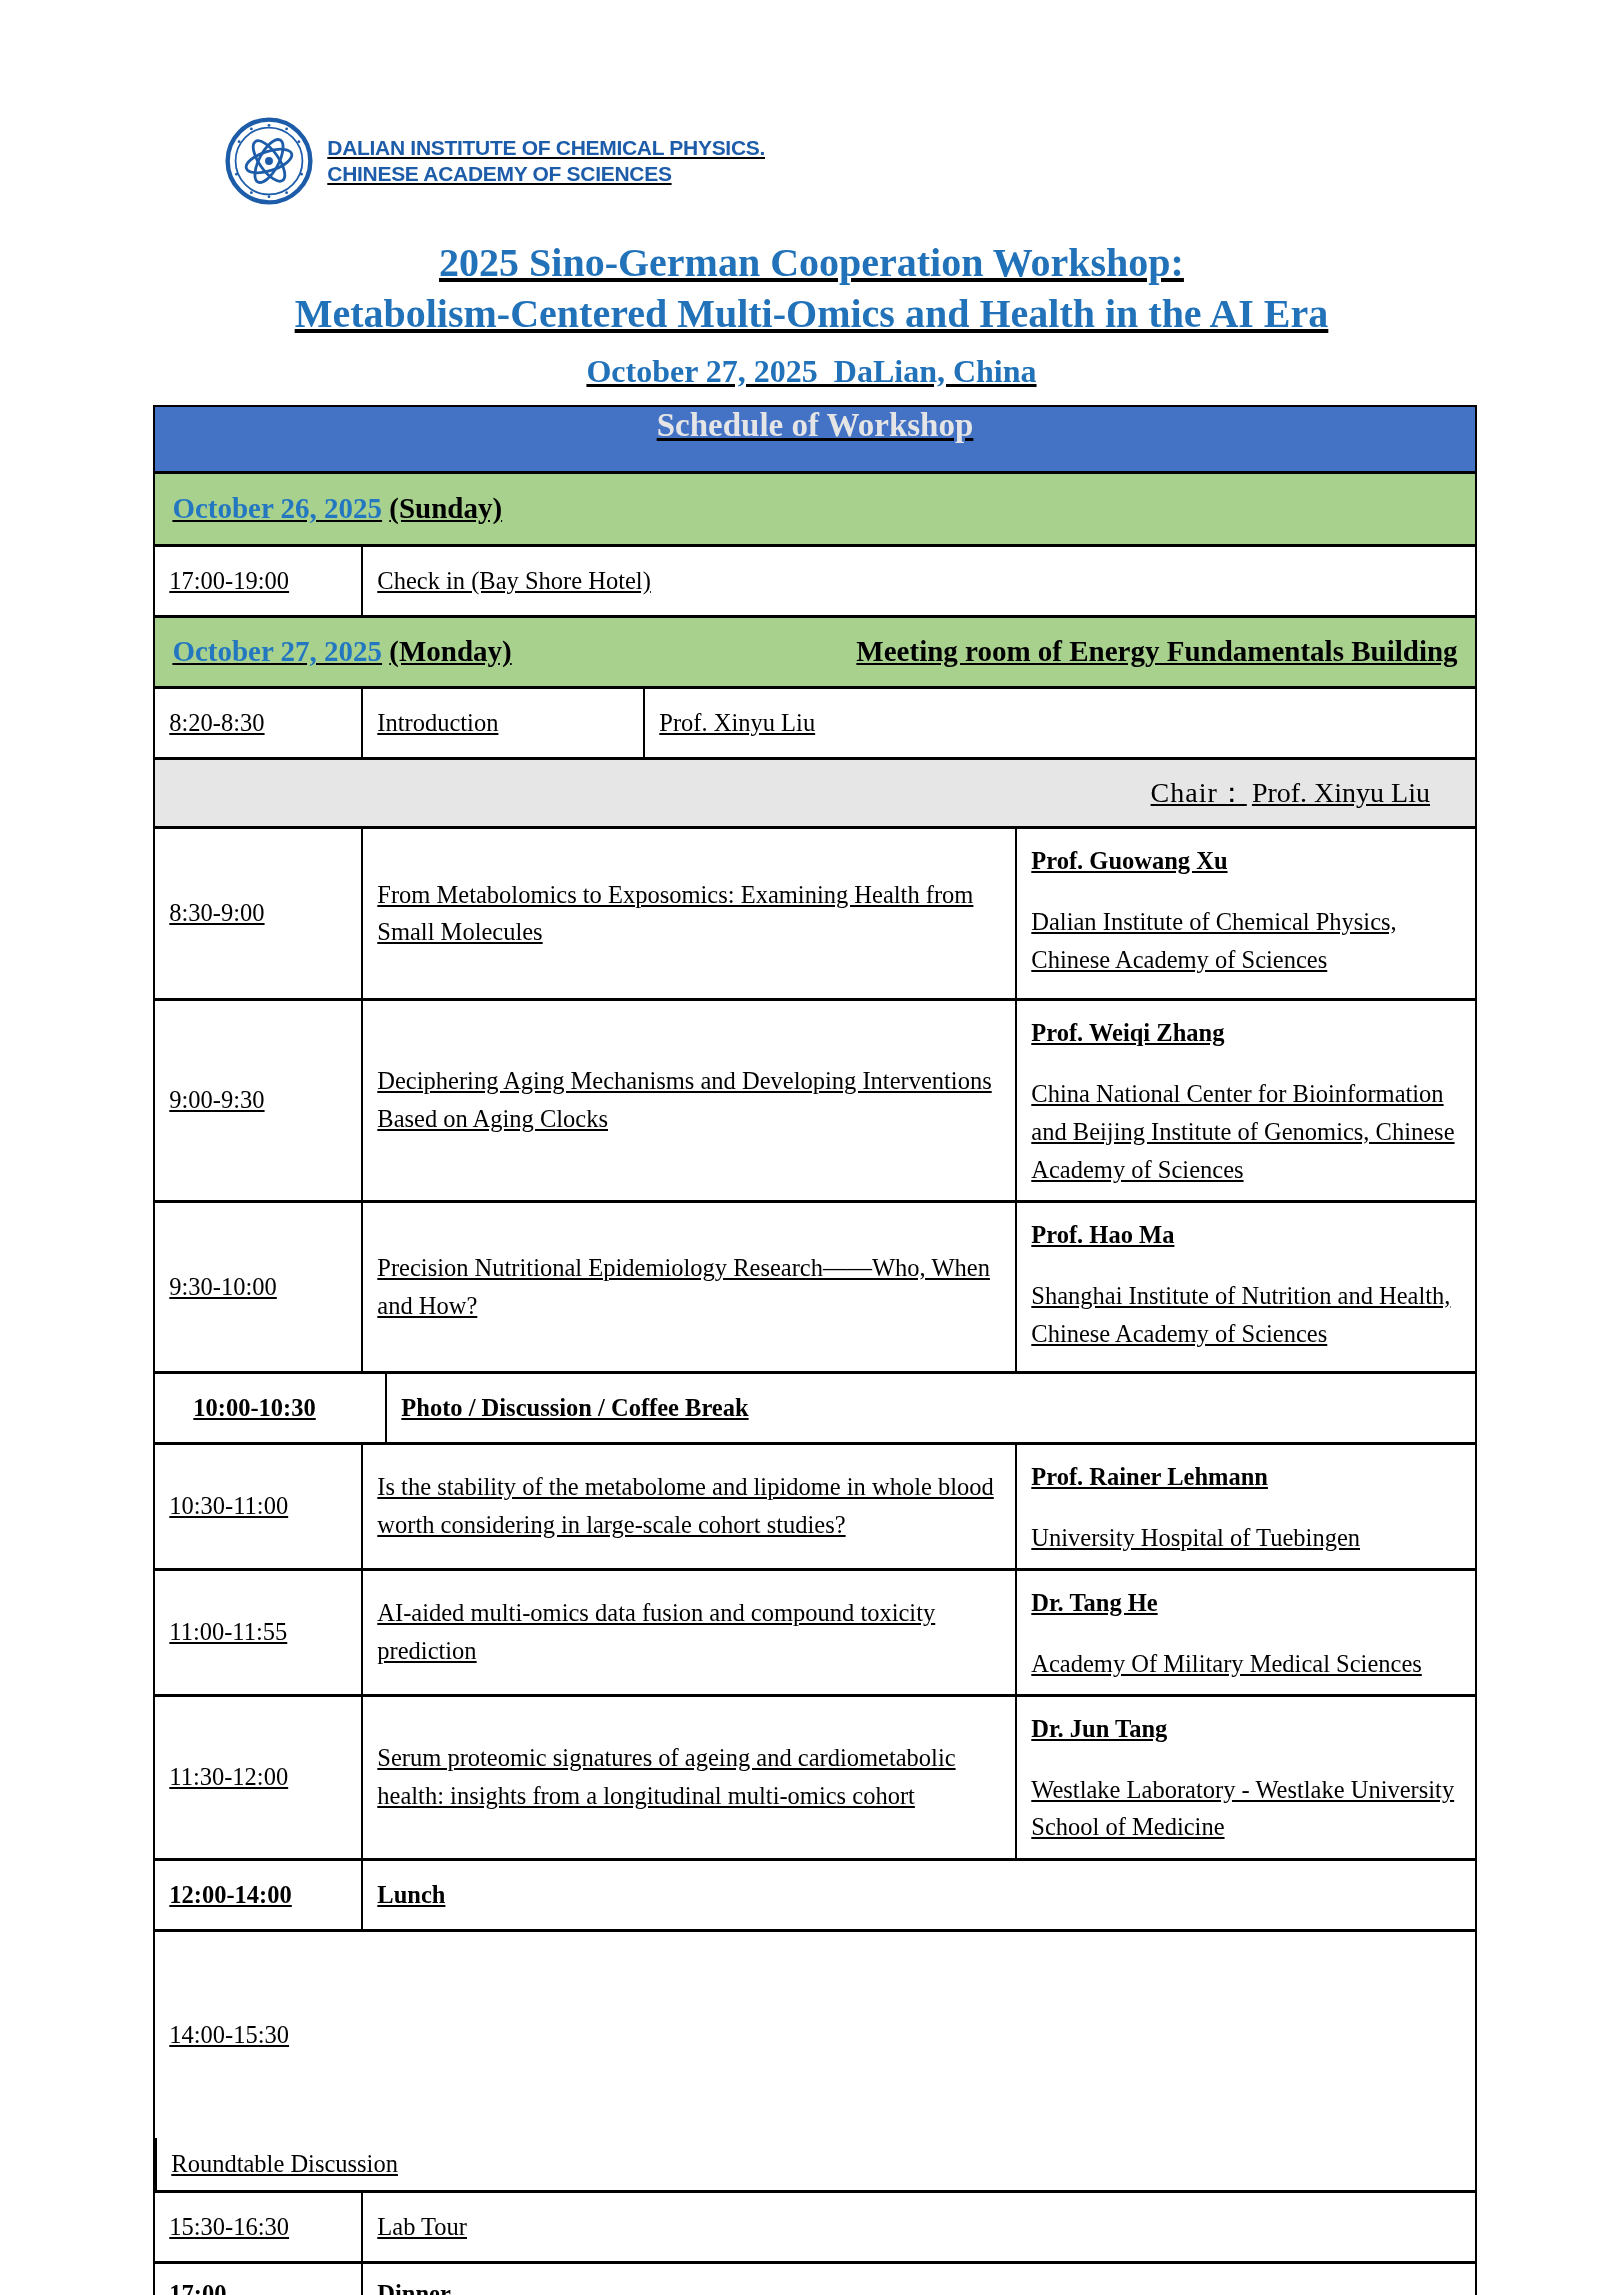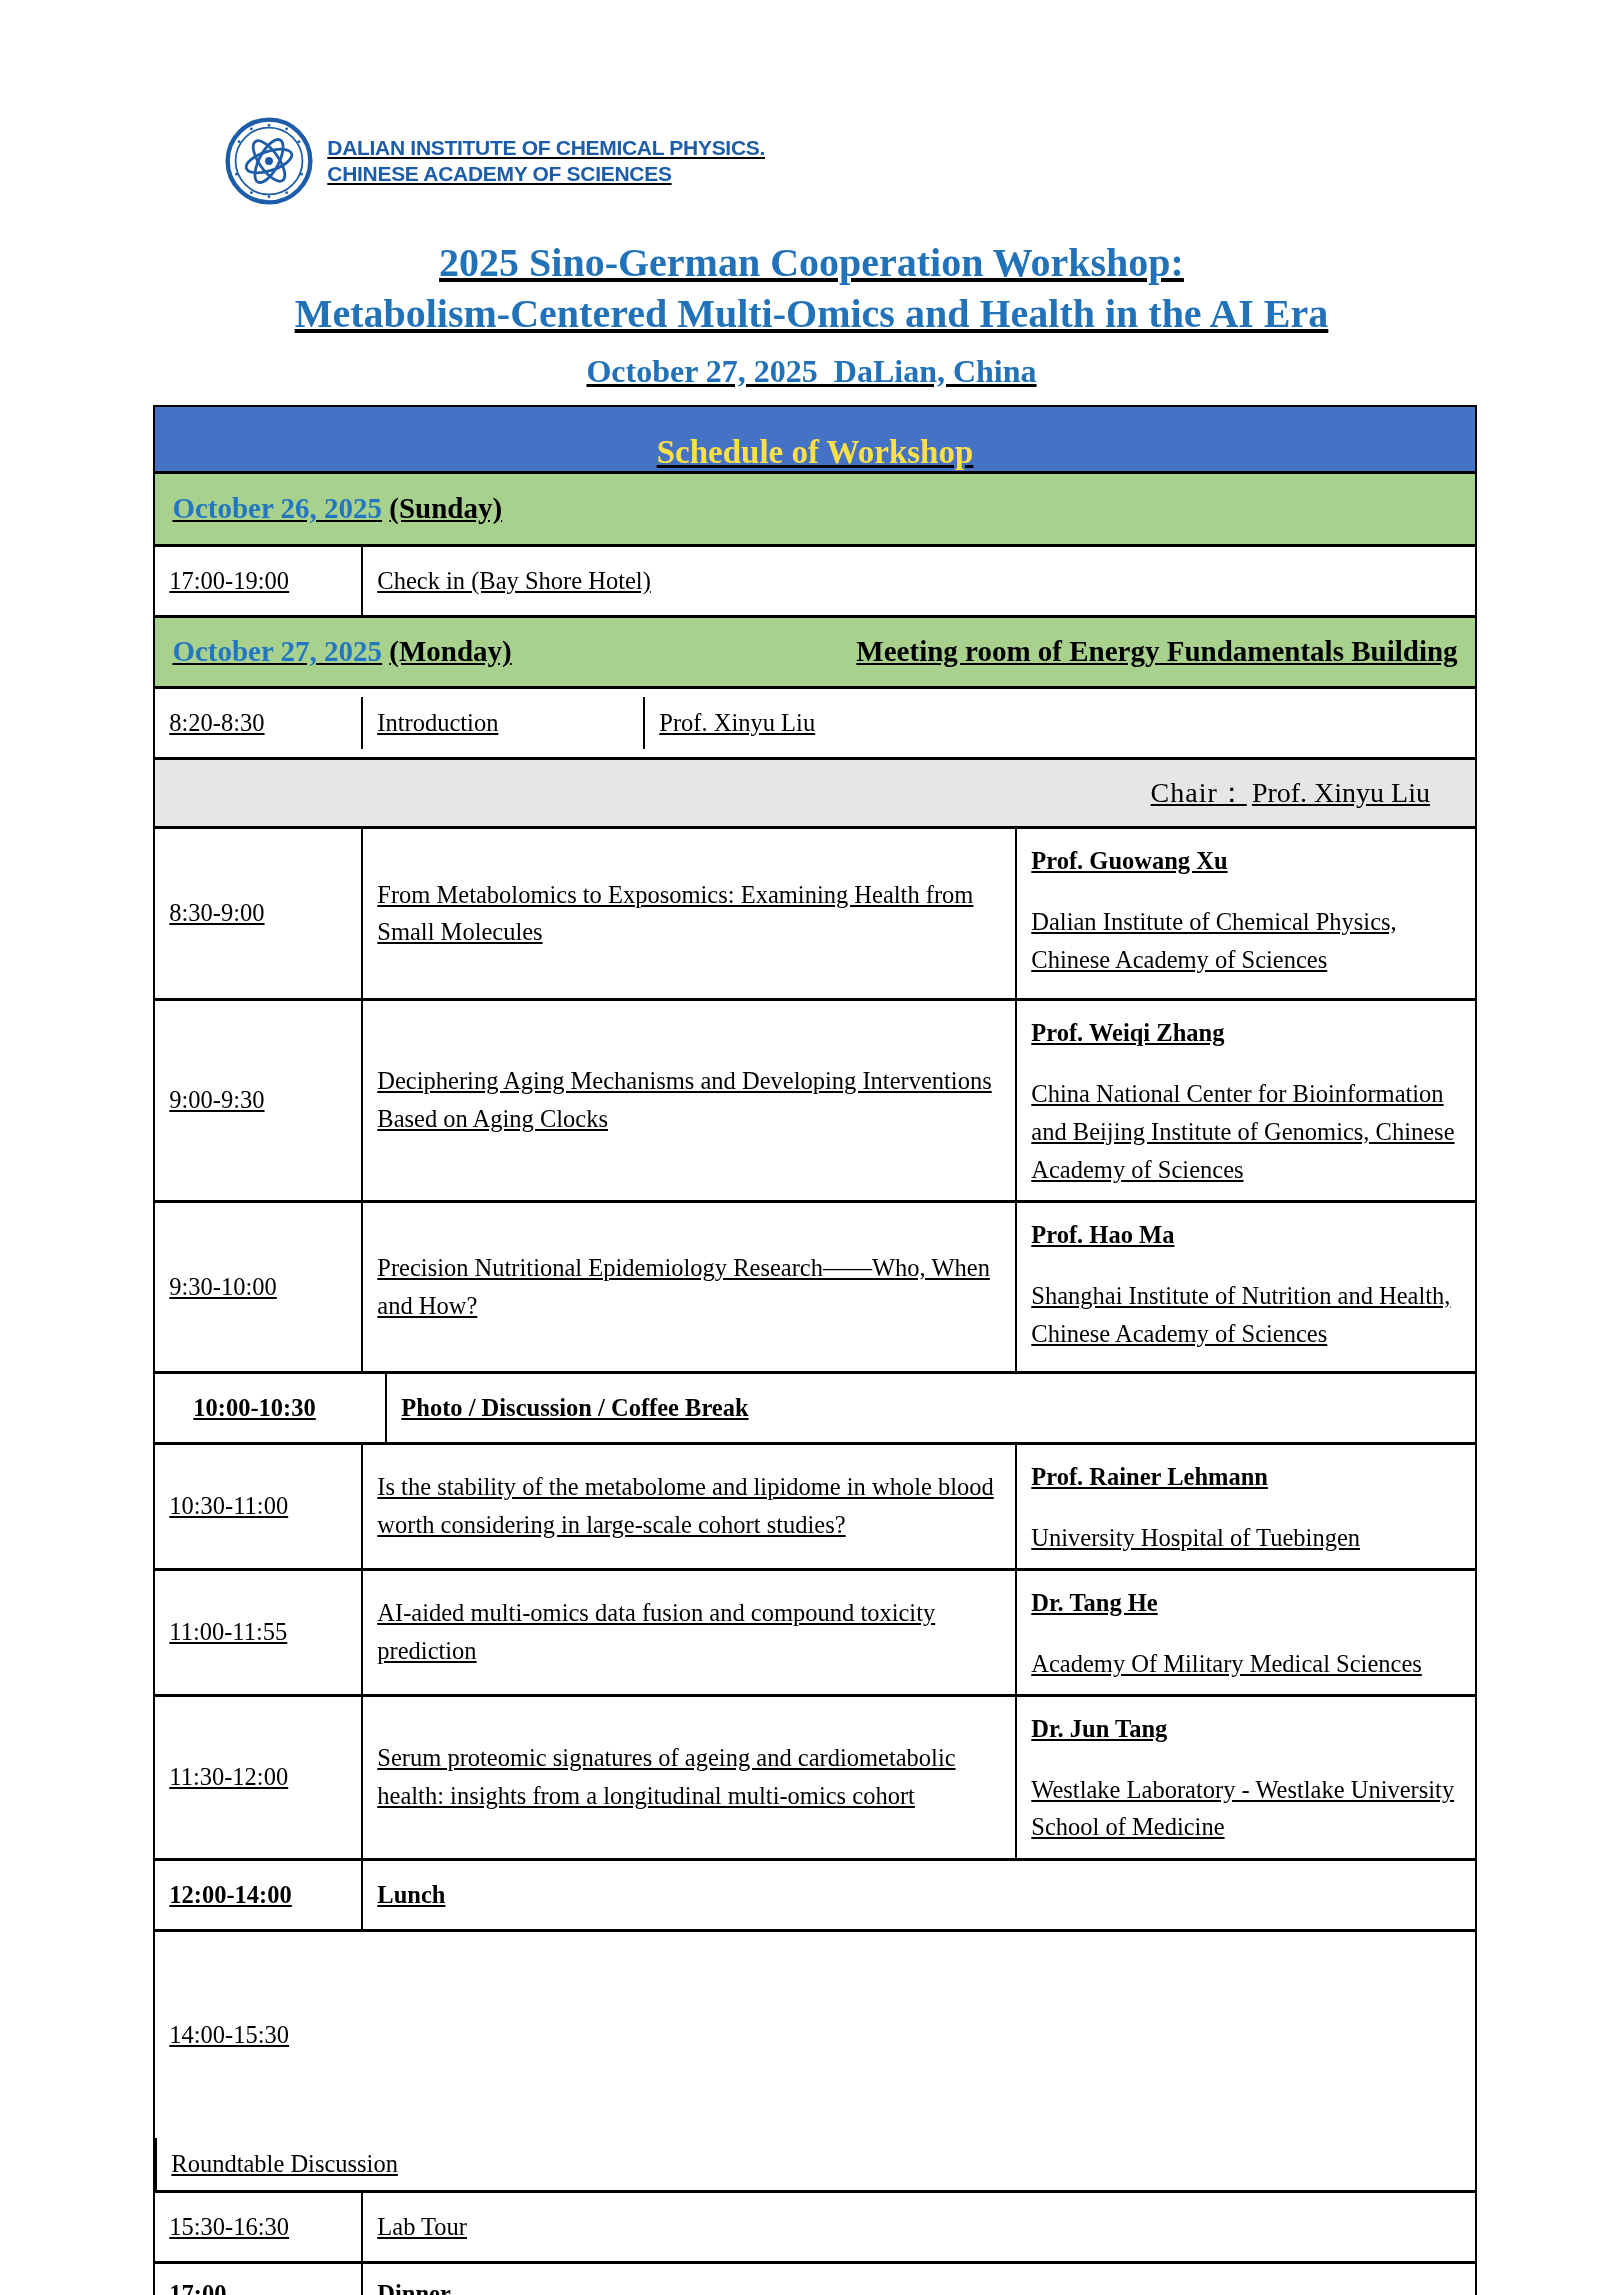--- a/index.html
+++ b/index.html
@@ -46,22 +46,22 @@
   .row:first-child{border-top:none;}
   .cell{box-sizing:border-box;display:flex;align-items:center;padding:7.2px 14.3px;line-height:1.55;}
   .cell.vdiv{border-left:2px solid var(--line);}
   .time{flex:0 0 206px;}
   .talk-title{flex:0 0 654px;}
   .intro-mid{flex:0 0 282px;}
   .grow{flex:1 1 auto;}
   .bold{font-weight:bold;}
   
   .row.header{
-    background:var(--header-bg);color:#fde047;font-weight:bold;font-size:33px;
-    justify-content:center;align-items:flex-end;min-height:64px;text-align:center;
+    background:var(--header-bg);color:#e5e5e5;font-weight:bold;font-size:33px;
+    justify-content:center;align-items:flex-start;min-height:64px;text-align:center;
   }
   
   .row.day{
     background:var(--day-bg);font-weight:bold;font-size:29px;
     align-items:center;justify-content:space-between;padding:5.1px 17.4px;
   }
   .day-date{color:var(--date-blue);margin-top:44px;}
   .day-name{color:#000;margin-left:7.2px;}
   .day-venue{color:#000;text-align:right;}
   
@@ -125,21 +125,21 @@
         <div><span class="day-date">October 26, 2025</span><span class="day-name">(Sunday)</span></div>
       </div>
       <div class="row" style="min-height: 71px;">
         <div class="cell time">17:00-19:00</div>
         <div class="cell vdiv grow">Check in (Bay Shore Hotel)</div>
       </div>
       <div class="row day" style="min-height: 71px;">
         <div><span class="day-date">October 27, 2025</span><span class="day-name">(Monday)</span></div>
         <div class="day-venue">Meeting room of Energy Fundamentals Building</div>
       </div>
-      <div class="row" style="min-height: 71px; align-items: center;">
+      <div class="row" style="min-height: 71px;">
         <div class="cell time">8:20-8:30</div>
         <div class="cell vdiv intro-mid">Introduction</div>
         <div class="cell vdiv grow">Prof. Xinyu Liu</div>
       </div>
       <div class="row chair" style="min-height: 69px;">
         <span class="chair-label">Chair：</span>
         <span class="chair-name">Prof. Xinyu Liu</span>
       </div>
       <div class="row" style="min-height: 172px;">
         <div class="cell time">8:30-9:00</div>

